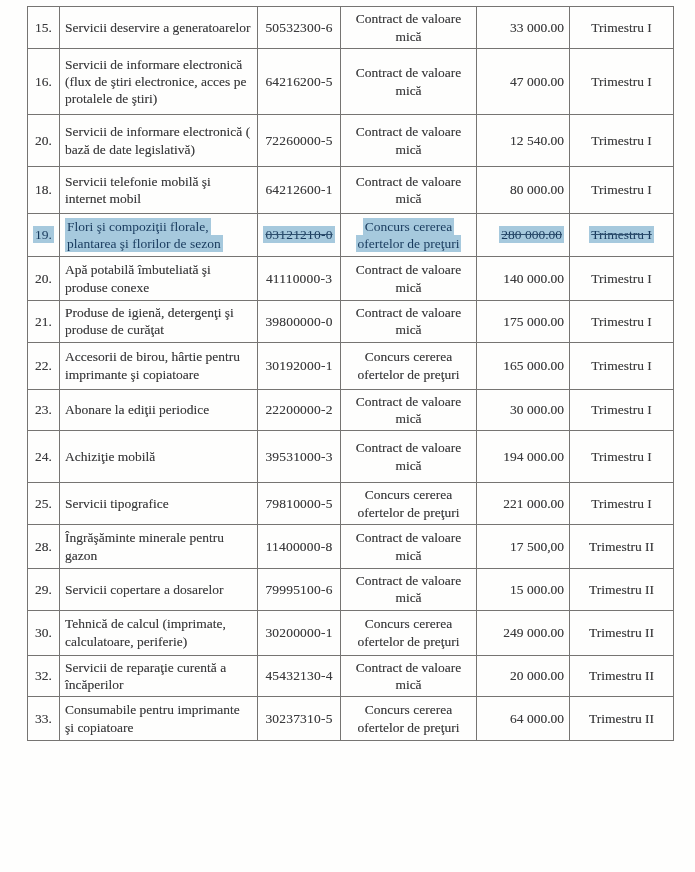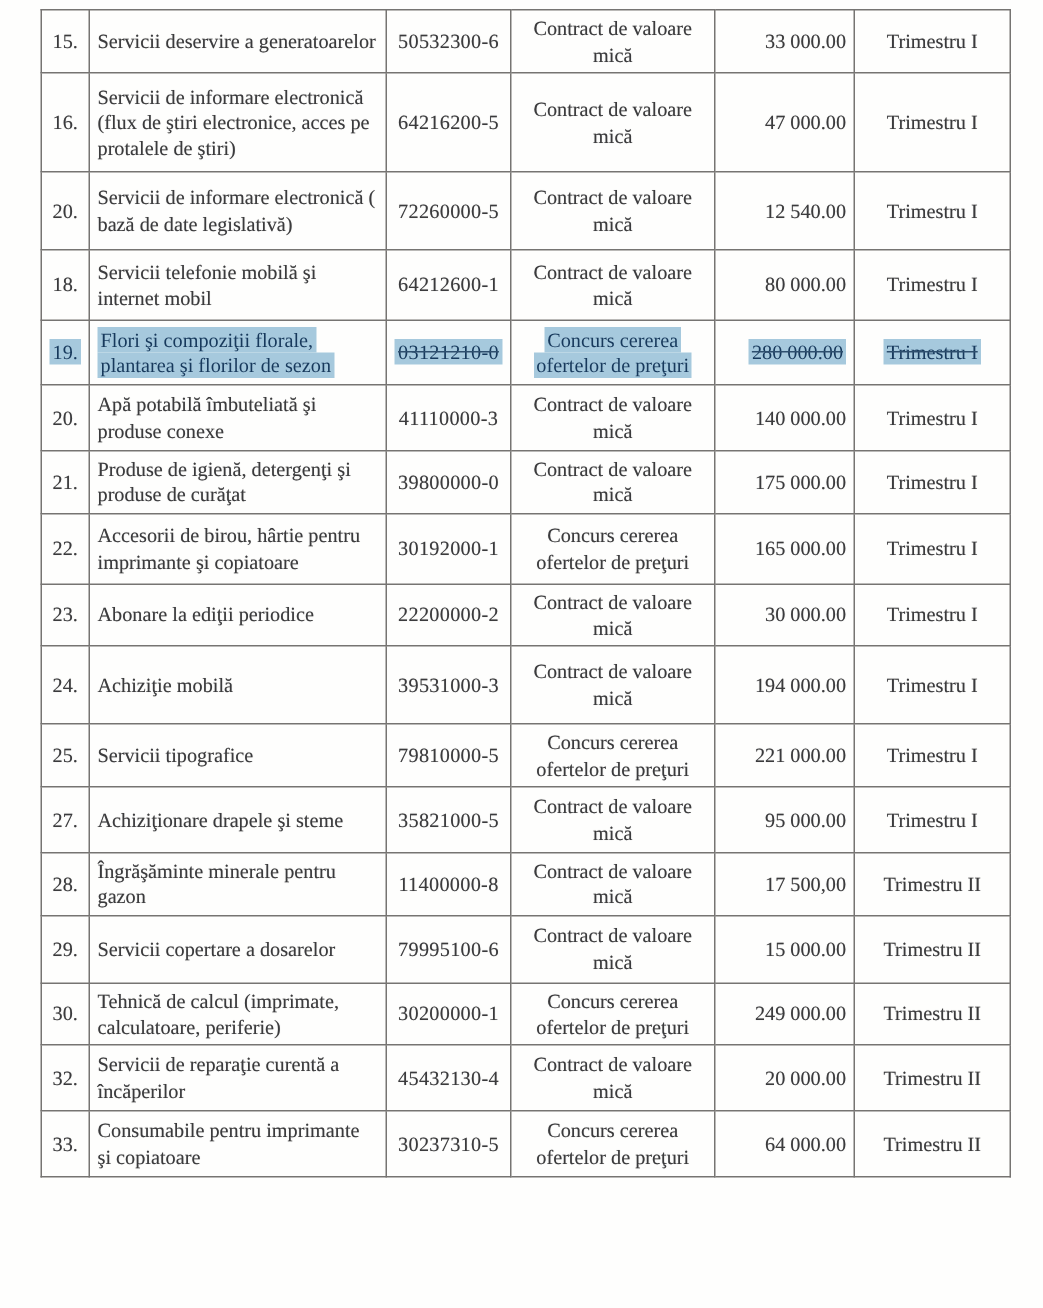--- a/index.html
+++ b/index.html
@@ -171,28 +171,20 @@
         </tr>
         <tr>
           <td class="num"><span>25.</span></td>
           <td class="desc"><span>Servicii tipografice</span></td>
           <td class="code"><span>79810000-5</span></td>
           <td class="proc"><span>Concurs cererea ofertelor de preţuri</span></td>
           <td class="value"><span>221 000.00</span></td>
           <td class="quarter"><span>Trimestru I</span></td>
         </tr>
         <tr>
-          <td class="num"><span>27.</span></td>
-          <td class="desc"><span>Achiziţionare drapele şi steme</span></td>
-          <td class="code"><span>35821000-5</span></td>
-          <td class="proc"><span>Contract de valoare mică</span></td>
-          <td class="value"><span>95 000.00</span></td>
-          <td class="quarter"><span>Trimestru I</span></td>
-        </tr>
-        <tr>
           <td class="num"><span>28.</span></td>
           <td class="desc"><span>Îngrăşăminte minerale pentru gazon</span></td>
           <td class="code"><span>11400000-8</span></td>
           <td class="proc"><span>Contract de valoare mică</span></td>
           <td class="value"><span>17 500,00</span></td>
           <td class="quarter"><span>Trimestru II</span></td>
         </tr>
         <tr>
           <td class="num"><span>29.</span></td>
           <td class="desc"><span>Servicii copertare a dosarelor</span></td>

